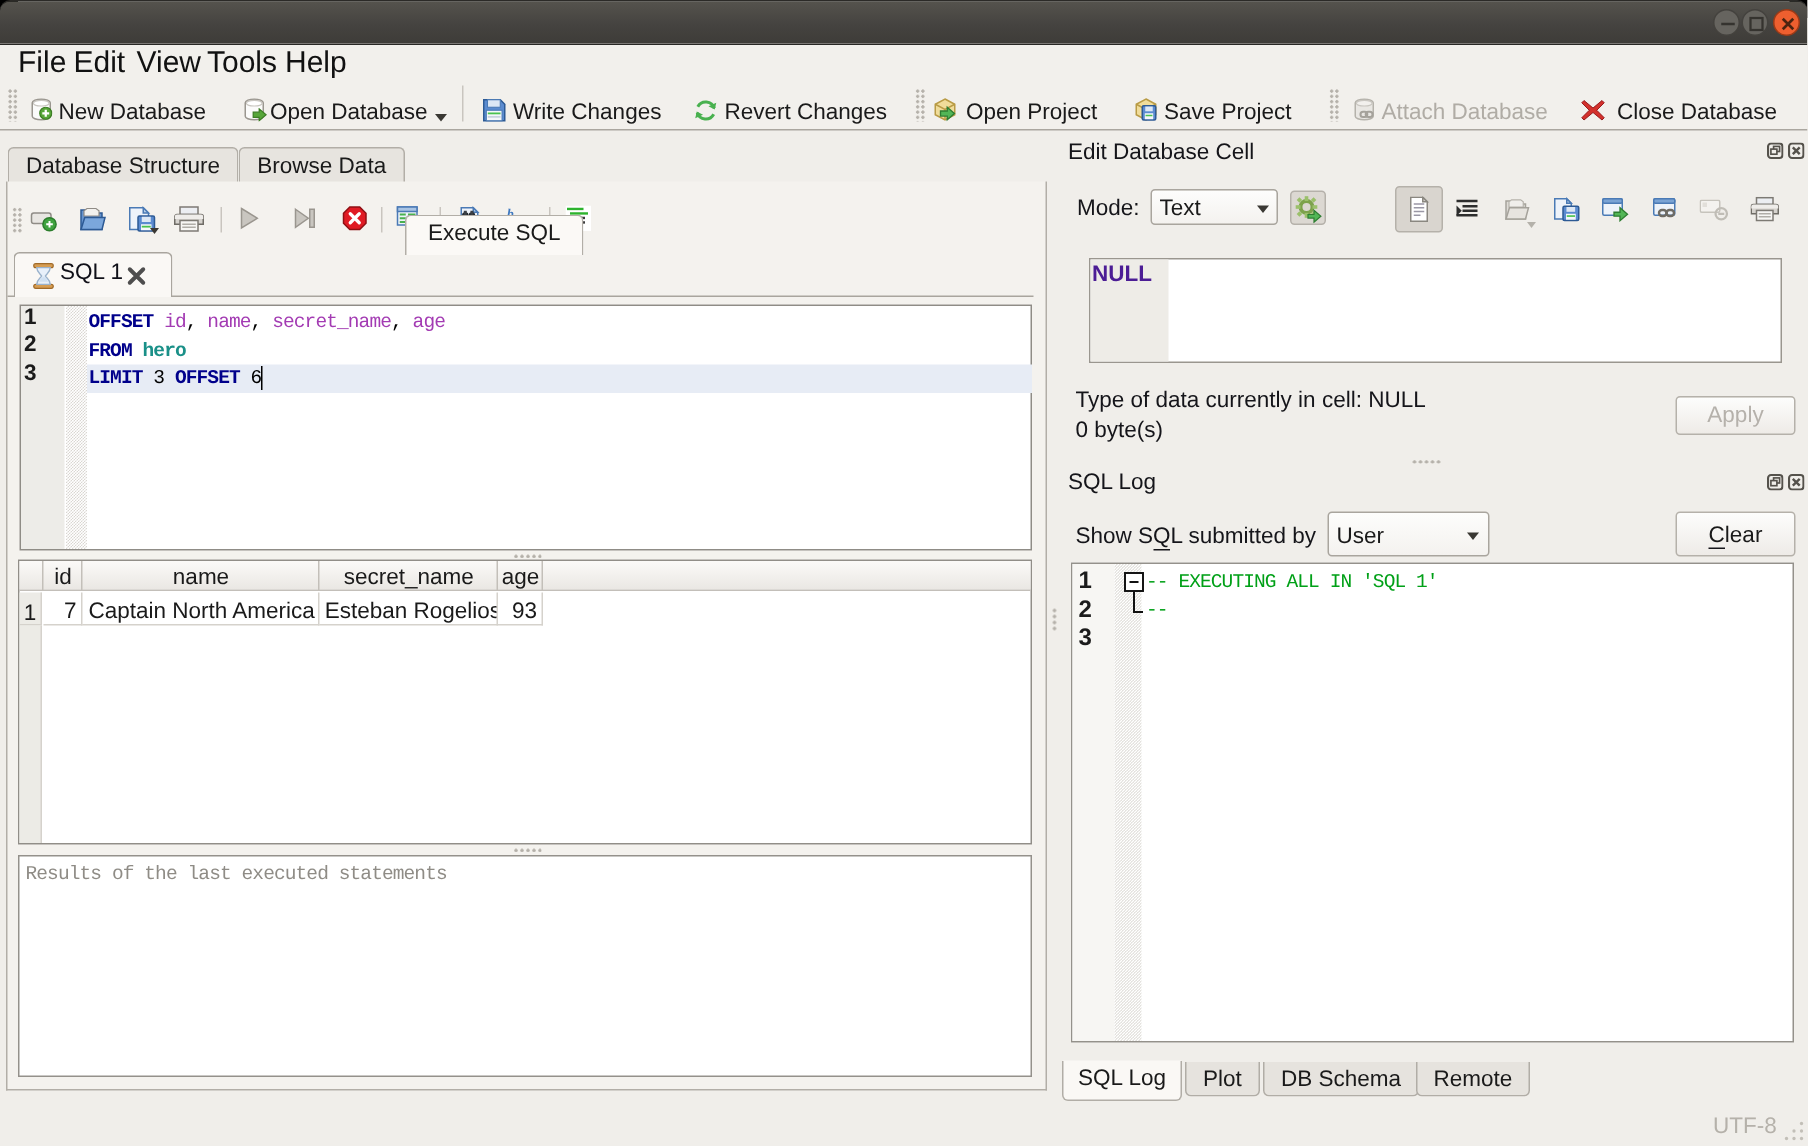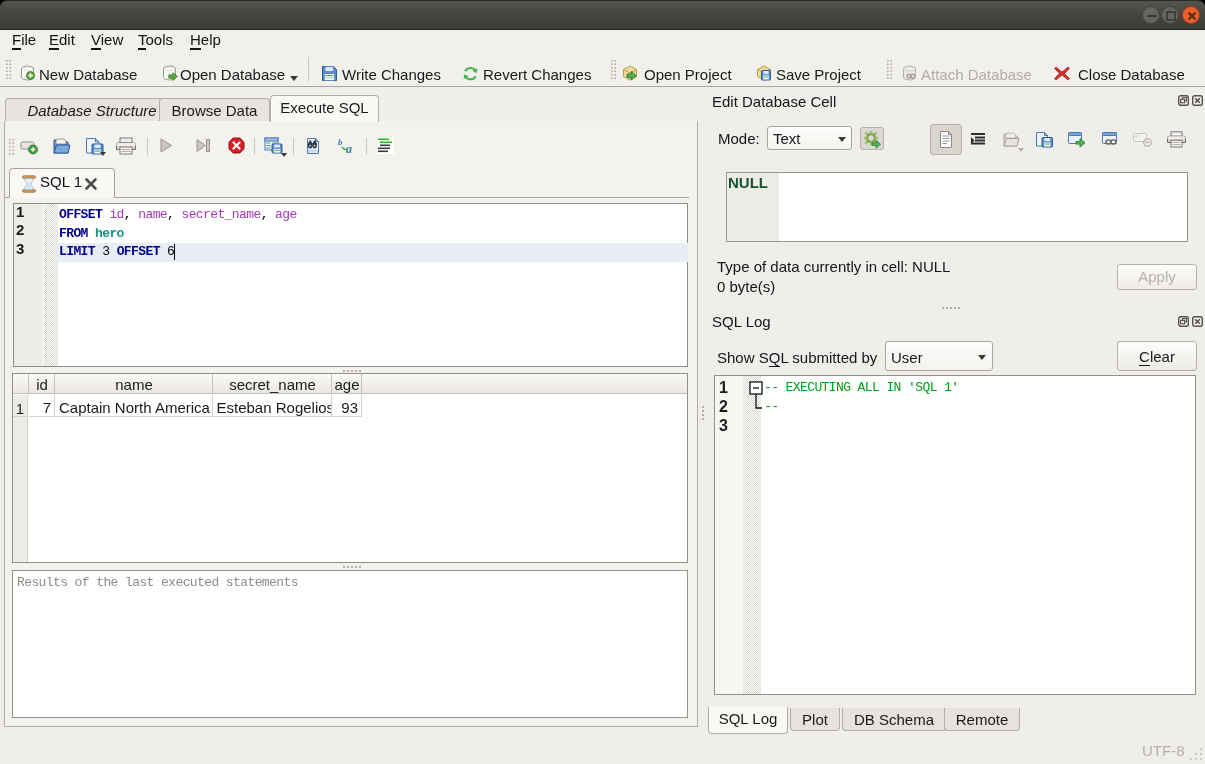--- a/index.html
+++ b/index.html
@@ -7,21 +7,21 @@
 body { font-family:"Liberation Sans", sans-serif; font-size:15px; color:#1a1a1a; background:#f0eeea; position:relative; }
 
 #titlebar { position:absolute; left:0; top:0; width:1205px; height:30px;
   background:linear-gradient(#55534d, #454340 55%, #3e3c38);
   border-top:1px solid #2b2a27; border-bottom:1px solid #282724; border-radius:7px 7px 0 0; }
 #title { position:absolute; left:0; right:0; top:6px; text-align:center; color:#dfdcd6; font-weight:bold; font-size:15px; letter-spacing:0.14px; }
 .winbtn { position:absolute; top:5px; width:18px; height:18px; border-radius:50%; }
 .winbtn svg { position:absolute; left:0; top:0; }
 
 #menubar { position:absolute; left:0; top:30px; width:1205px; height:22px; background:#f2f0ec; }
-.menuitem { position:absolute; top:1px; font-size:15px; color:#111; }
+.menuitem { position:absolute; top:1px; font-size:20px; color:#111; }
 .menuitem b { font-weight:normal; border-bottom:2px solid #161616; padding-bottom:0px; }
 
 #toolbar { position:absolute; left:0; top:52px; width:1205px; height:35px; background:#f2f0ec; border-bottom:1px solid #aaa69f; }
 .tbicon { position:absolute; top:13px; }
 .tblabel { position:absolute; top:14px; font-size:15px; color:#1a1a1a; }
 .tbsep { position:absolute; top:5px; width:1px; height:24px; background:#c9c5bf; }
 .handle { position:absolute; width:7px; background-image:radial-gradient(circle, #b5b1aa 0.9px, transparent 1.1px); background-size:3.5px 3.5px; }
 .caret { position:absolute; width:0; height:0; border-left:4px solid transparent; border-right:4px solid transparent; border-top:5px solid #3a3833; }
 
 .mtab { position:absolute; top:98px; height:24px; background:#e7e4df; border:1px solid #b2aea7; border-bottom:none; border-radius:4px 4px 0 0; text-align:center; font-size:15px; padding-top:3px; }
@@ -58,21 +58,21 @@
 
 .docktitle { position:absolute; font-size:15px; color:#15151a; }
 .dockbtn { position:absolute; width:11px; height:11px; }
 .label14 { position:absolute; font-size:15px; color:#15151a; }
 .combo { position:absolute; background:linear-gradient(#fdfdfc,#f4f2ef); border:1px solid #a9a59e; border-radius:3px; }
 .combo .ctext { position:absolute; left:5px; top:3px; font-size:15px; }
 .combo .carr { position:absolute; width:0; height:0; border-left:4.5px solid transparent; border-right:4.5px solid transparent; border-top:5.5px solid #3a3833; }
 .btn { position:absolute; background:linear-gradient(#fdfdfc,#eeebe7); border:1px solid #b5b1aa; border-radius:3px; text-align:center; font-size:15px; }
 #nullbox { position:absolute; left:726px; top:172px; width:462px; height:70px; background:#fff; border:1px solid #9a968f; }
 #nullbox .gut { position:absolute; left:0; top:0; width:52px; height:68px; background:#eeece7; }
-#nullbox .nv { position:absolute; left:1px; top:1px; font-size:15px; font-weight:bold; color:#14532d; }
+#nullbox .nv { position:absolute; left:1px; top:1px; font-size:15px; font-weight:bold; color:#4c1d95; }
 #logbox { position:absolute; left:714px; top:375px; width:482px; height:320px; background:#fff; border:1px solid #94918b; }
 #logbox .lgut { position:absolute; left:0; top:0; width:28px; height:318px; background:#f7f6f3; }
 #logbox .lhatch { position:absolute; left:28px; top:0; width:18px; height:318px; background:#fff; background-image:linear-gradient(45deg, #d9d6d1 25%, transparent 25%, transparent 75%, #d9d6d1 75%), linear-gradient(45deg, #d9d6d1 25%, transparent 25%, transparent 75%, #d9d6d1 75%); background-size:2px 2px; background-position:0 0, 1px 1px; }
 #logbox .lln { position:absolute; left:4px; width:20px; font-family:"Liberation Sans",sans-serif; font-size:16px; font-weight:bold; color:#1b1b1b; }
 .loggreen { position:absolute; font-family:"Liberation Mono",monospace; font-size:13px; letter-spacing:-0.6px; color:#00a017; white-space:pre; }
 .btab { position:absolute; background:#e6e3de; border:1px solid #b1ada6; border-top:none; border-radius:0 0 4px 4px; text-align:center; font-size:15px; }
 
 #utf8 { position:absolute; left:1142px; top:742px; color:#b5b1aa; font-size:15px; }
 </style>
 </head>
@@ -164,23 +164,23 @@
         <rect x="5" y="9.5" width="4.5" height="3.5" rx="1.7"></rect>
         <rect x="8.5" y="9.5" width="4.5" height="3.5" rx="1.7"></rect>
       </g>
     </svg>
   <div class="tblabel" style="left:921px; color:#b0aca5;text-align:center;">Attach Database</div>
   <svg class="tbicon" style="left:1054px; top:14px;" width="16" height="15" viewBox="0 0 16 15">
       <path d="M2 1 L8 6 L14 1 L15.5 2.5 L10.5 7.5 L15.5 12.5 L14 14 L8 9 L2 14 L0.5 12.5 L5.5 7.5 L0.5 2.5 Z" fill="#d3312c" stroke="#8f1014" stroke-width="0.6"></path>
     </svg>
   <div class="tblabel" style="left:1078px;">Close Database</div>
 </div>
-<div class="mtab" style="left:5px; width:174px;font-style:italic;">Database Structure</div>
+<div class="mtab" style="left:5px; width:154px;">Database Structure</div>
 <div class="mtab" style="left:159px; width:111px;">Browse Data</div>
-<div id="mtab-active" style="left:270px; width:109px;">Execute SQL</div>
+<div id="mtab-active" style="left:270px; width:119px;margin-top:48px;">Execute SQL</div>
 <div id="pane"></div>
 <div id="sqlbar">
   <div class="handle" style="left:8px; top:138px; height:18px;"></div>
   <svg class="sqlic" style="left:20px;" width="18" height="18" viewBox="0 0 18 18">
       <rect x="1" y="5" width="13" height="7" rx="1.5" fill="#e8e6e2" stroke="#8f8c86"></rect>
       <circle cx="13" cy="12.5" r="4.4" fill="#3fa33f" stroke="#2c7d2c"></circle>
       <path d="M13 10.3v4.4M10.8 12.5h4.4" stroke="#fff" stroke-width="1.3"></path>
     </svg>
   <svg class="sqlic" style="left:52px;" width="19" height="18" viewBox="0 0 19 18">
       <path d="M2 16 L2 3 L7 3 L9 5 L16 5 L16 16 Z" fill="#6694cf" stroke="#2d5a94"></path>

